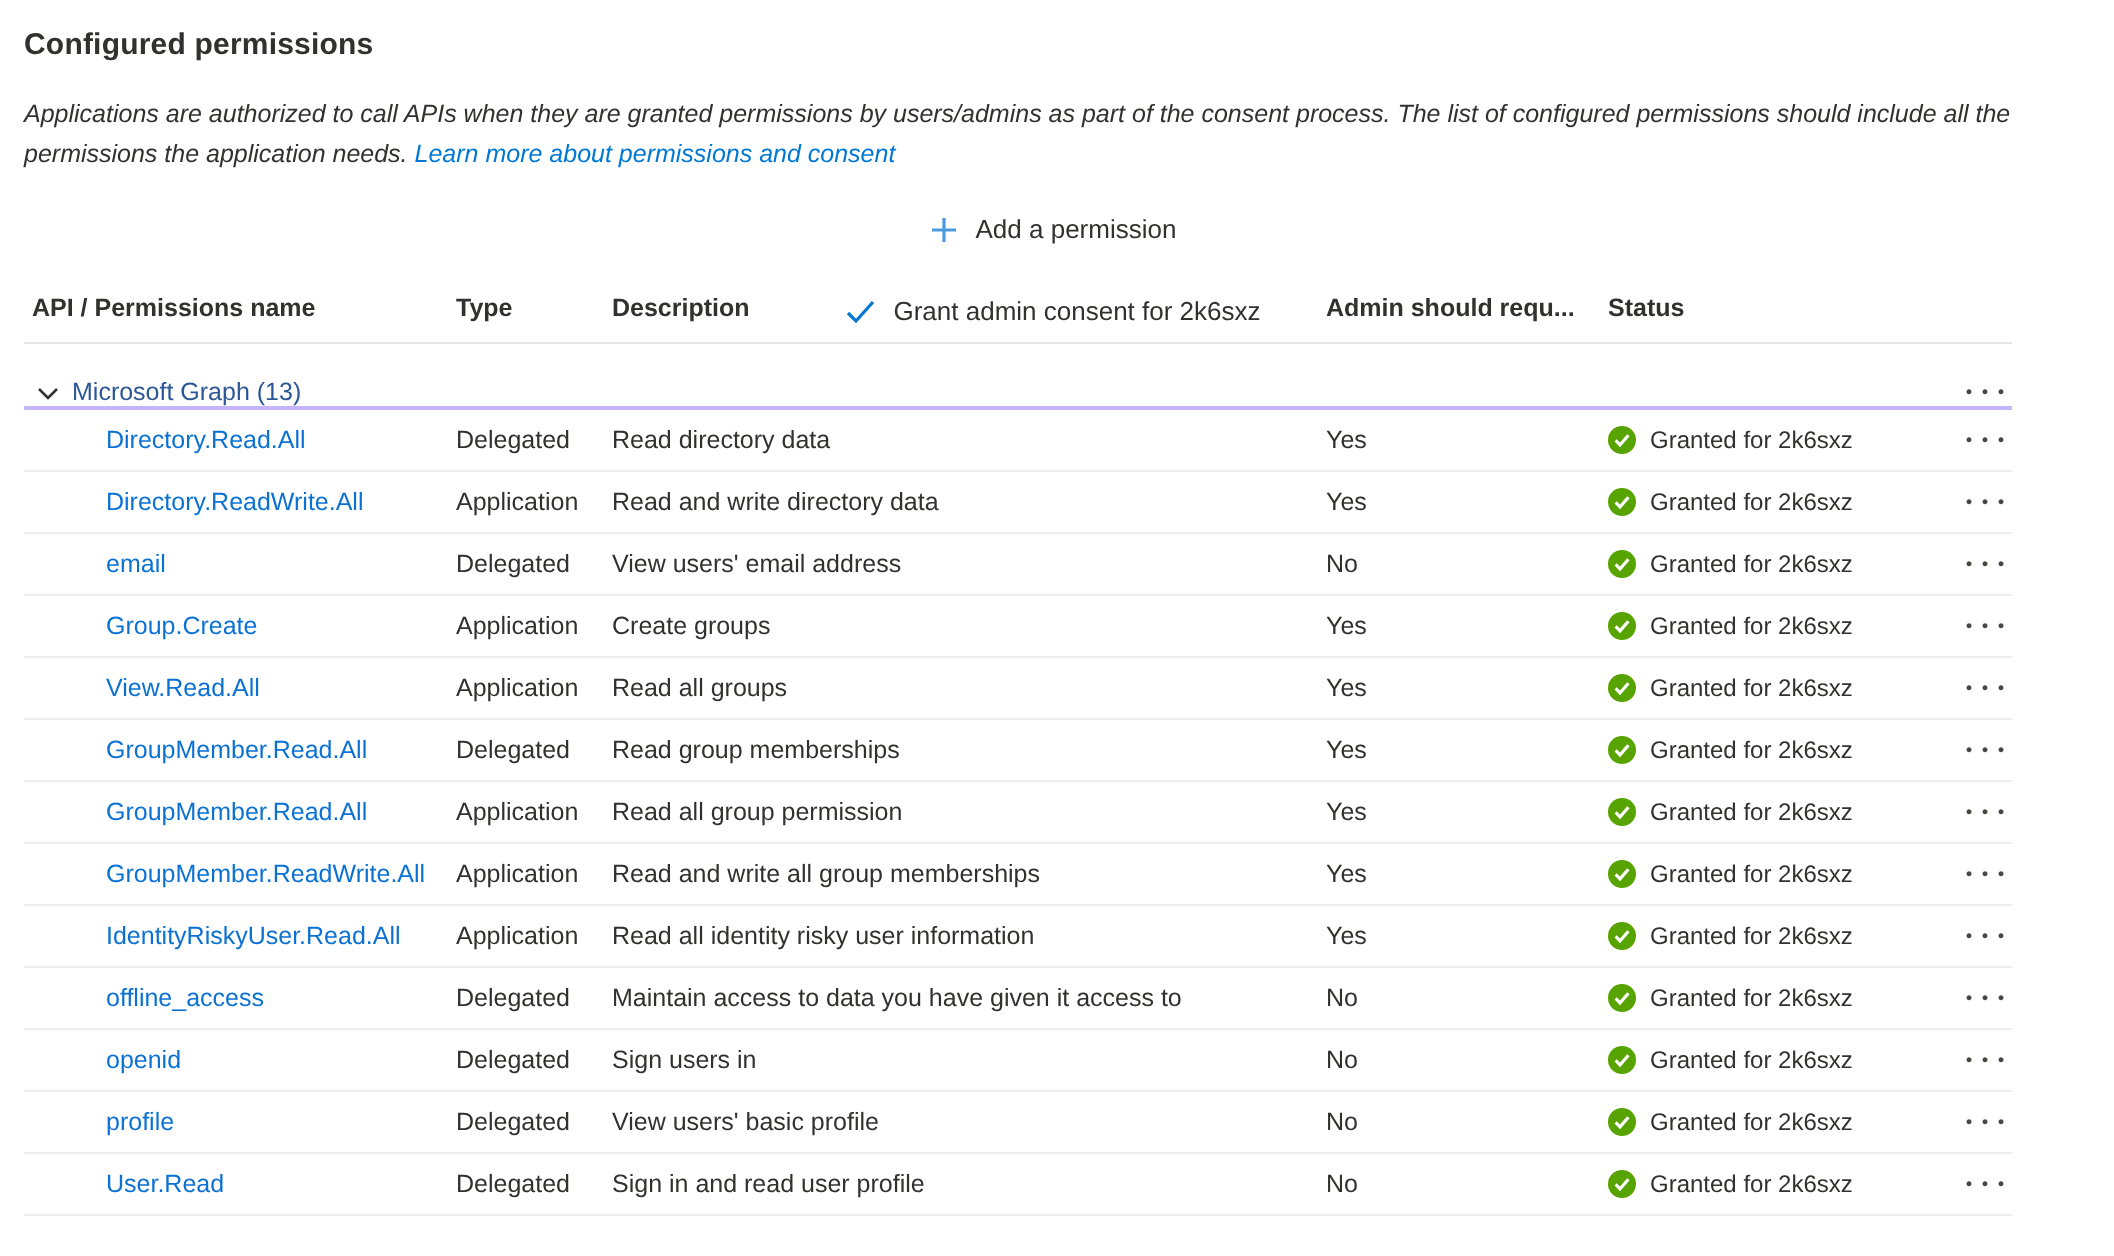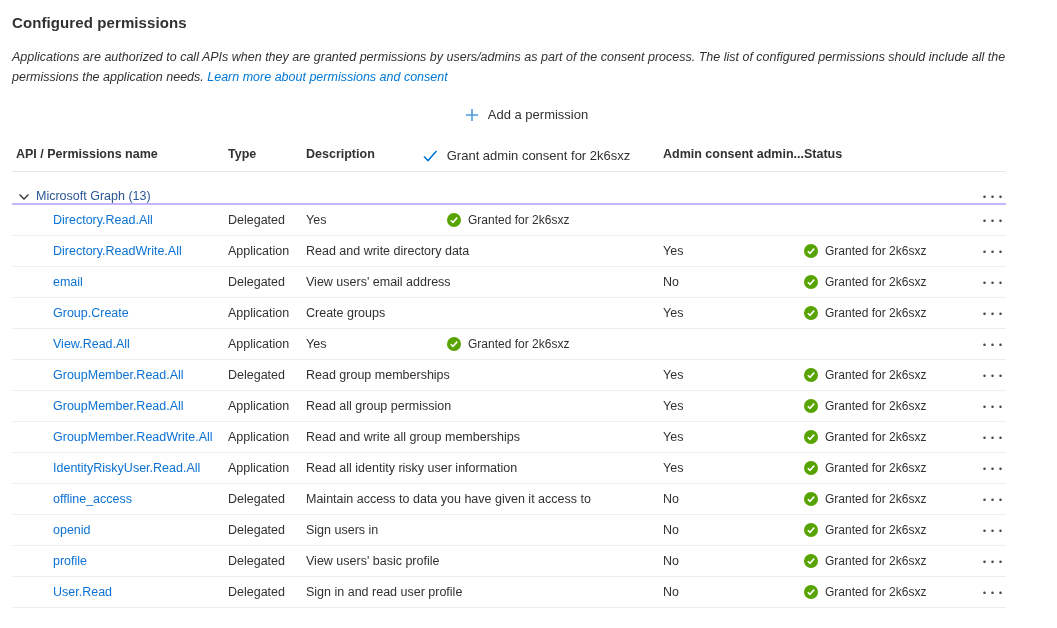--- a/index.html
+++ b/index.html
@@ -150,21 +150,21 @@
       <span>Grant admin consent for 2k6sxz</span>
     </button>
   </div>
 
   <div class="table">
 
     <div class="thead">
       <div class="col-name">API / Permissions name</div>
       <div class="col-type">Type</div>
       <div class="col-desc">Description</div>
-      <div class="col-admin">Admin consent admin...</div>
+      <div class="col-admin">Admin should requ...</div>
       <div class="col-status">Status</div>
       <div class="col-actions"></div>
     </div>
 
     <div class="group-row">
       <span class="chev">
         <svg width="12" height="12" viewBox="0 0 12 12">
             <path d="M1.5 3.5 L6 8 L10.5 3.5" stroke="#323130" stroke-width="1.3" fill="none"></path>
           </svg>
       </span>
@@ -174,20 +174,21 @@
         <button class="ellipsis-btn">•••</button>
       </div>
     </div>
 
     <div id="rows-container">
       <div class="row">
         <div class="col-name">
           <a href="#" class="perm-link">Directory.Read.All</a>
         </div>
         <div class="col-type bind-type">Delegated</div>
+        <div class="col-desc bind-desc">Read directory data</div>
         <div class="col-admin bind-admin">Yes</div>
         <div class="col-status">
           <span class="check-badge">
             <svg width="14" height="14" viewBox="0 0 14 14">
                 <circle cx="7" cy="7" r="7" fill="#57a300"></circle>
                 <path d="M3.8 7.2 L6 9.4 L10.2 4.6" stroke="#ffffff" stroke-width="1.6" fill="none"></path>
               </svg>
           </span>
           <span class="status-text bind-status">Granted for 2k6sxz</span>
         </div>
@@ -257,20 +258,21 @@
         <div class="col-actions">
           <button class="ellipsis-btn bind-ellipsis">•••</button>
         </div>
       </div>
 
       <div class="row">
         <div class="col-name">
           <a href="#" class="perm-link">View.Read.All</a>
         </div>
         <div class="col-type bind-type">Application</div>
+        <div class="col-desc bind-desc">Read all groups</div>
         <div class="col-admin bind-admin">Yes</div>
         <div class="col-status">
           <span class="check-badge">
             <svg width="14" height="14" viewBox="0 0 14 14">
                 <circle cx="7" cy="7" r="7" fill="#57a300"></circle>
                 <path d="M3.8 7.2 L6 9.4 L10.2 4.6" stroke="#ffffff" stroke-width="1.6" fill="none"></path>
               </svg>
           </span>
           <span class="status-text bind-status">Granted for 2k6sxz</span>
         </div>

